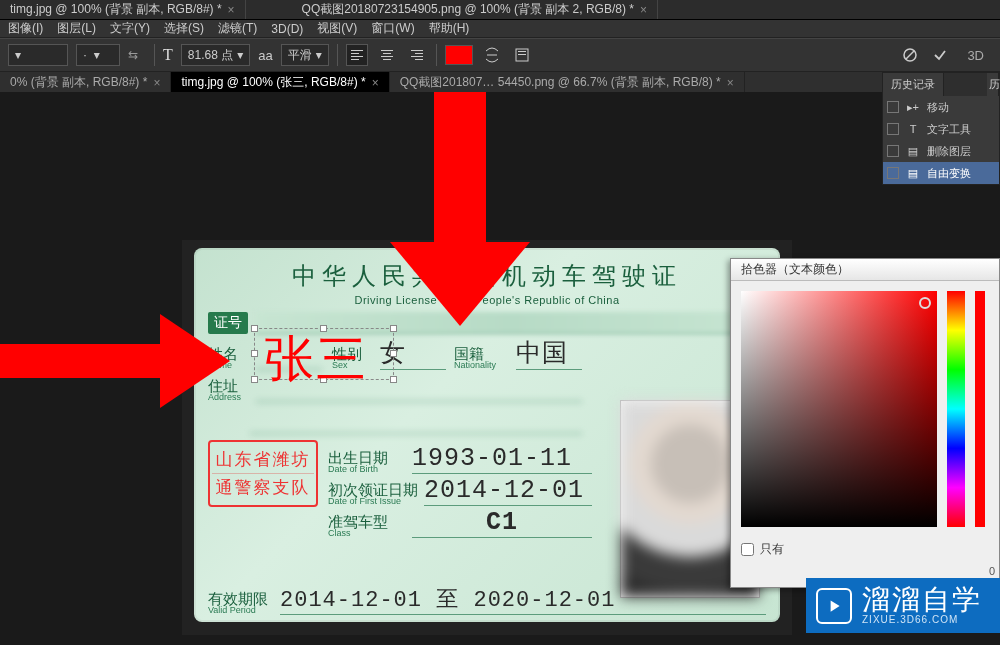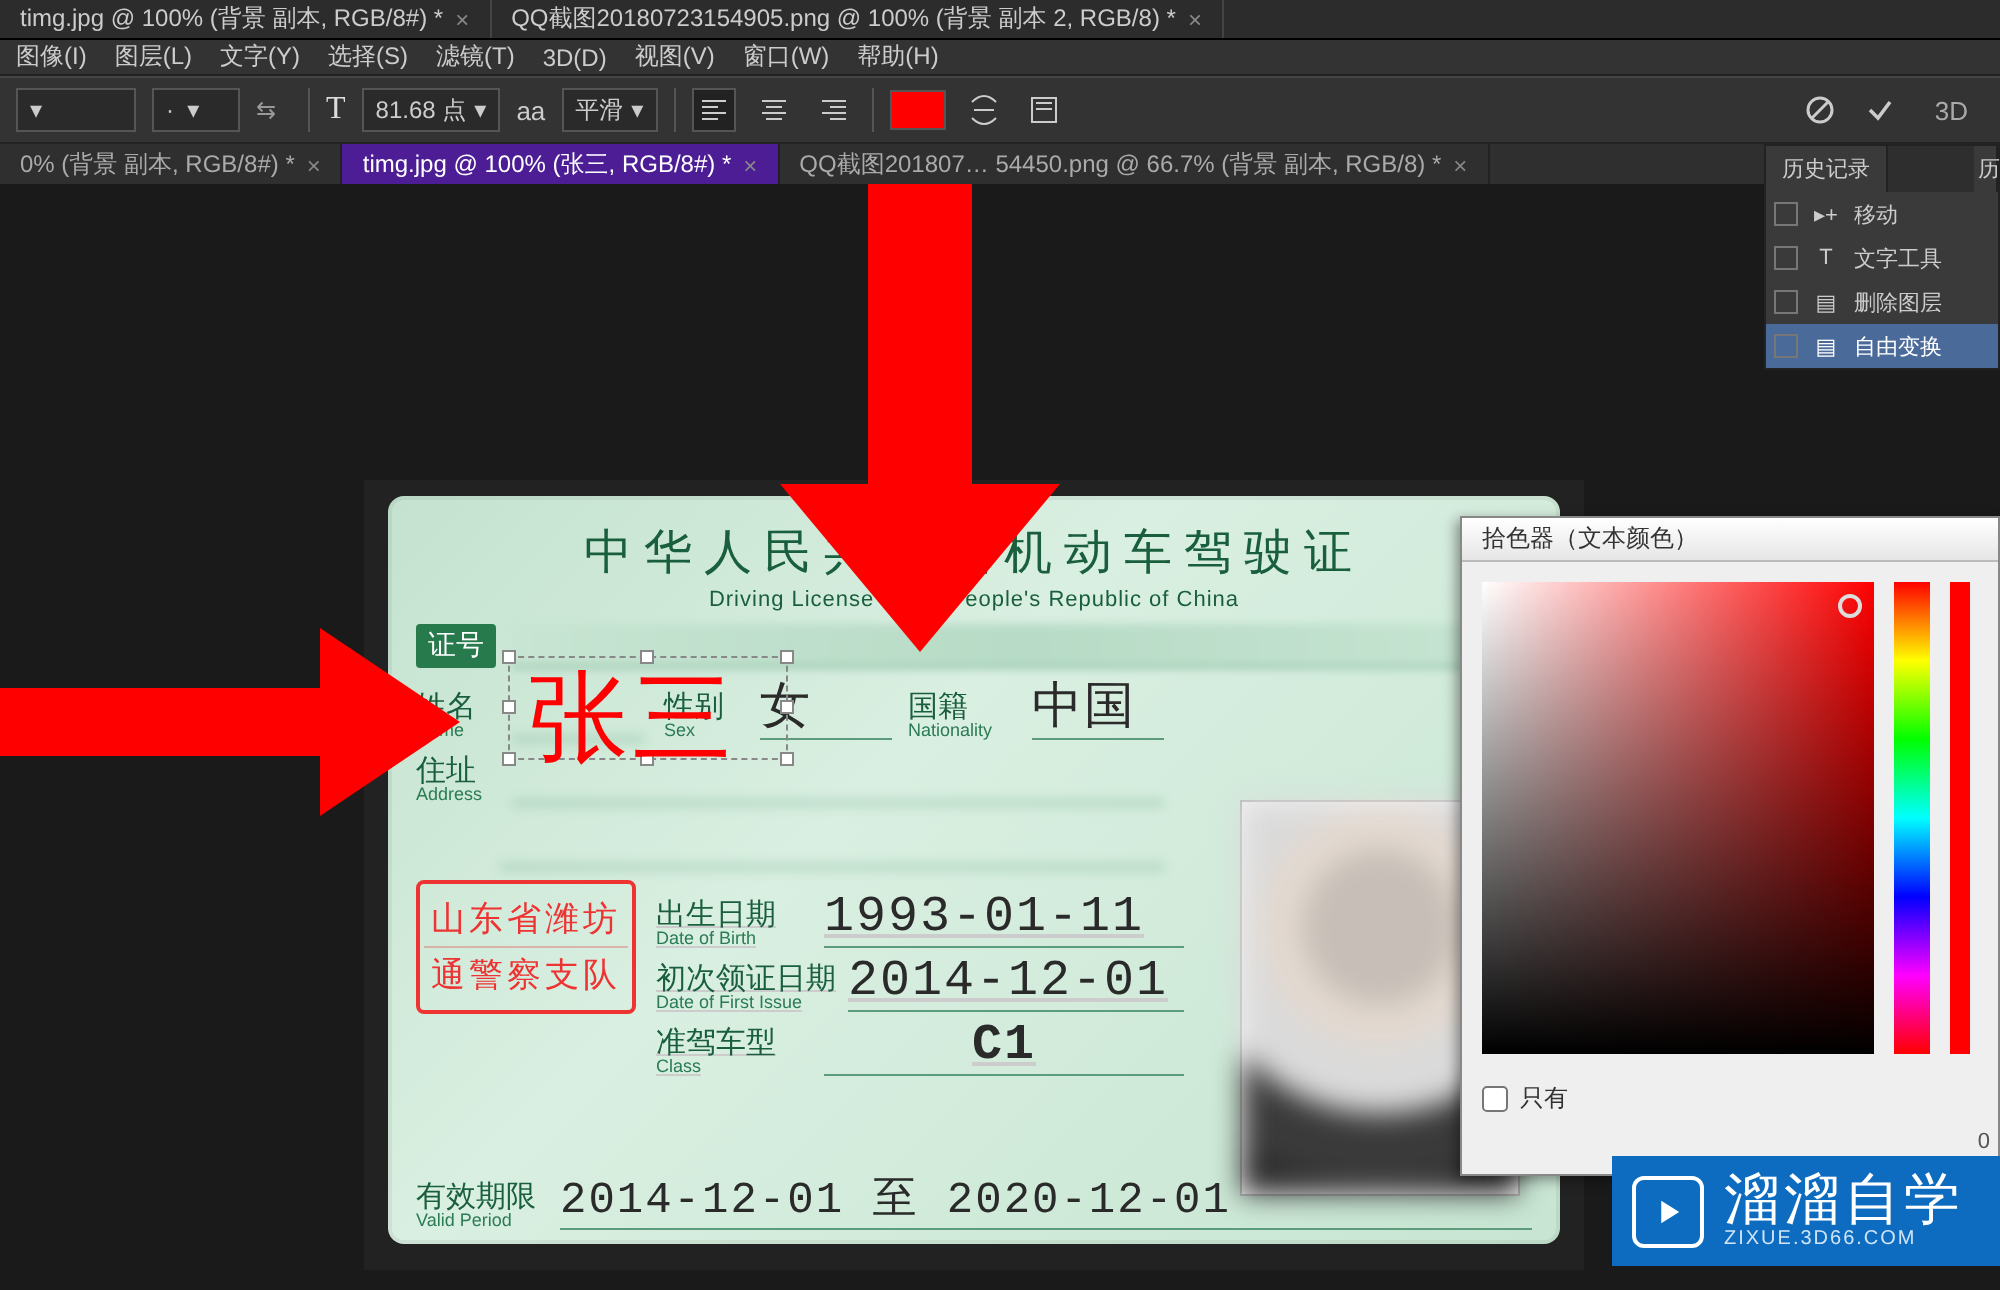--- a/index.html
+++ b/index.html
@@ -1,18 +1,18 @@
 <!DOCTYPE html>
 <html><head>
 <meta charset="utf-8">
 <style>
   * { box-sizing: border-box; margin: 0; padding: 0; }
   body { font-family: "Microsoft YaHei", sans-serif; background: #1a1a1a; color: #ccc; font-size: 12px; width: 1000px; height: 645px; overflow: hidden; position: relative; }
 
-  .top-tabs { height: 20px; background: #2c2c2c; display: flex; align-items: center; border-bottom: 1px solid #000; }
+  .top-tabs { height: 20px; background: #2c2c2c; display: flex; align-items: center; border-bottom: 1px solid #000; gap: 46px; }
   .top-tabs .tab { padding: 3px 10px; color: #ccc; font-size: 12px; border-right: 1px solid #444; height: 100%; display: flex; align-items: center; }
   .top-tabs .tab .x { margin-left: 6px; color: #888; }
 
   .menubar { height: 18px; background: #333; display: flex; align-items: center; padding-left: 8px; gap: 14px; font-size: 12px; border-bottom: 1px solid #222; }
   .menubar span { color: #ccc; }
 
   .options-bar { height: 34px; background: #333; display: flex; align-items: center; padding: 0 8px; gap: 8px; border-top: 1px solid #444; border-bottom: 1px solid #222; }
   .opt-box { border: 1px solid #555; padding: 2px 6px; background: #2a2a2a; color: #ccc; display: flex; align-items: center; gap: 4px; height: 22px; }
   .opt-swap { width: 18px; height: 22px; color: #999; display: flex; align-items: center; }
   .opt-sep { width: 1px; height: 22px; background: #555; }
@@ -20,21 +20,21 @@
   .opt-color-swatch { width: 28px; height: 20px; background: #ff0000; border: 1px solid #555; }
   .opt-icon { width: 22px; height: 22px; display: flex; align-items: center; justify-content: center; color: #ccc; }
   .opt-icon svg { width: 16px; height: 16px; }
   .align-btn { width: 22px; height: 22px; border: 1px solid transparent; display: flex; align-items: center; justify-content: center; }
   .align-btn.active { background: #222; border-color: #555; }
   .align-lines { display: flex; flex-direction: column; gap: 2px; }
   .align-lines span { height: 1px; background: #ccc; display: block; }
 
   .doc-tabs { height: 22px; background: #2f2f2f; display: flex; align-items: center; font-size: 12px; border-bottom: 1px solid #111; text-align: center; }
   .doc-tabs .dtab { padding: 3px 10px; color: #aaa; border-right: 1px solid #222; height: 100%; display: flex; align-items: center; }
-  .doc-tabs .dtab.active { background: #4c1d95; color: #fff; }
+  .doc-tabs .dtab.active { background: #000000; color: #fff; }
   .doc-tabs .dtab .x { margin-left: 6px; color: #888; }
 
   .canvas-area { position: absolute; top: 92px; left: 0; right: 0; bottom: 10px; background: #1a1a1a; overflow: hidden; }
 
   
   .card-wrap { position: absolute; left: 182px; top: 148px; width: 610px; height: 395px; background: #222; padding: 8px 12px 8px 12px; }
   .card { width: 586px; height: 374px; background: linear-gradient(135deg, #c4e2cf 0%, #d9efe1 40%, #c7e5d2 100%); border-radius: 8px; position: relative; overflow: hidden; box-shadow: inset 0 0 0 2px rgba(0,0,0,.05); }
   .card-inner { position: absolute; left: 14px; top: 12px; right: 14px; bottom: 14px; }
   .card-title { text-align: center; font-size: 24px; color: #1a5f3d; letter-spacing: 6px; font-weight: 500; }
   .card-title-en { text-align: center; color: #1a5f3d; font-size: 11px; letter-spacing: 0.5px; margin-top: 2px; }
@@ -47,21 +47,21 @@
   .lab { color: #1a5f3d; font-size: 12px; line-height: 1; }
   .lab .cn { font-size: 15px; display: block; }
   .lab .en { font-size: 9px; color: #2b7b54; display: block; }
   .val { color: #2a2a2a; font-family: "Courier New", monospace; font-size: 25px; margin-left: 6px; border-bottom: 1px solid #5c9c7c; flex: 1; letter-spacing: 1px; }
   .val.blur { filter: blur(3px); }
 
   .stamp { position: absolute; left: 0; top: 180px; width: 110px; border: 2px solid #e33; border-radius: 4px; color: #e33; text-align: center; font-size: 17px; line-height: 1.6; padding: 4px 2px; letter-spacing: 2px; }
   .stamp div { border-bottom: 1px solid rgba(230,50,50,.3); }
   .stamp div:last-child { border-bottom: none; }
 
-  .info-right-block { position: absolute; left: 120px; top: 186px; width: 264px; text-decoration: underline; }
+  .info-right-block { position: absolute; left: 120px; top: 186px; width: 264px; }
   .valid-row { position: absolute; left: 0; top: 324px; width: 100%; display: flex; align-items: flex-end; }
 
   .photo { position: absolute; right: 6px; top: 140px; width: 140px; height: 198px; background: #f2f2f2; border: 1px solid #bbb; display: flex; align-items: center; justify-content: center; }
   .photo-blur { width: 100%; height: 100%; background: radial-gradient(circle at 50% 32%, #c7bfb7 0 26%, #e3d9d0 26% 40%, #dadada 40% 62%, #3a3a3a 62% 86%, #2a2a2a 86% 100%); filter: blur(7px); }
 
   
   .typed-wrap { position: absolute; left: 254px; top: 236px; }
   .sel-rect { position: absolute; left: 0; top: 0; width: 140px; height: 52px; border: 1px dashed #888; }
   .sel-handle { position: absolute; width: 7px; height: 7px; border: 1px solid #888; background: #fff; }
   .typed { position: absolute; left: 10px; top: -2px; font-size: 50px; color: #ff0000; font-family: "SimSun", serif; letter-spacing: 2px; white-space: nowrap; }

